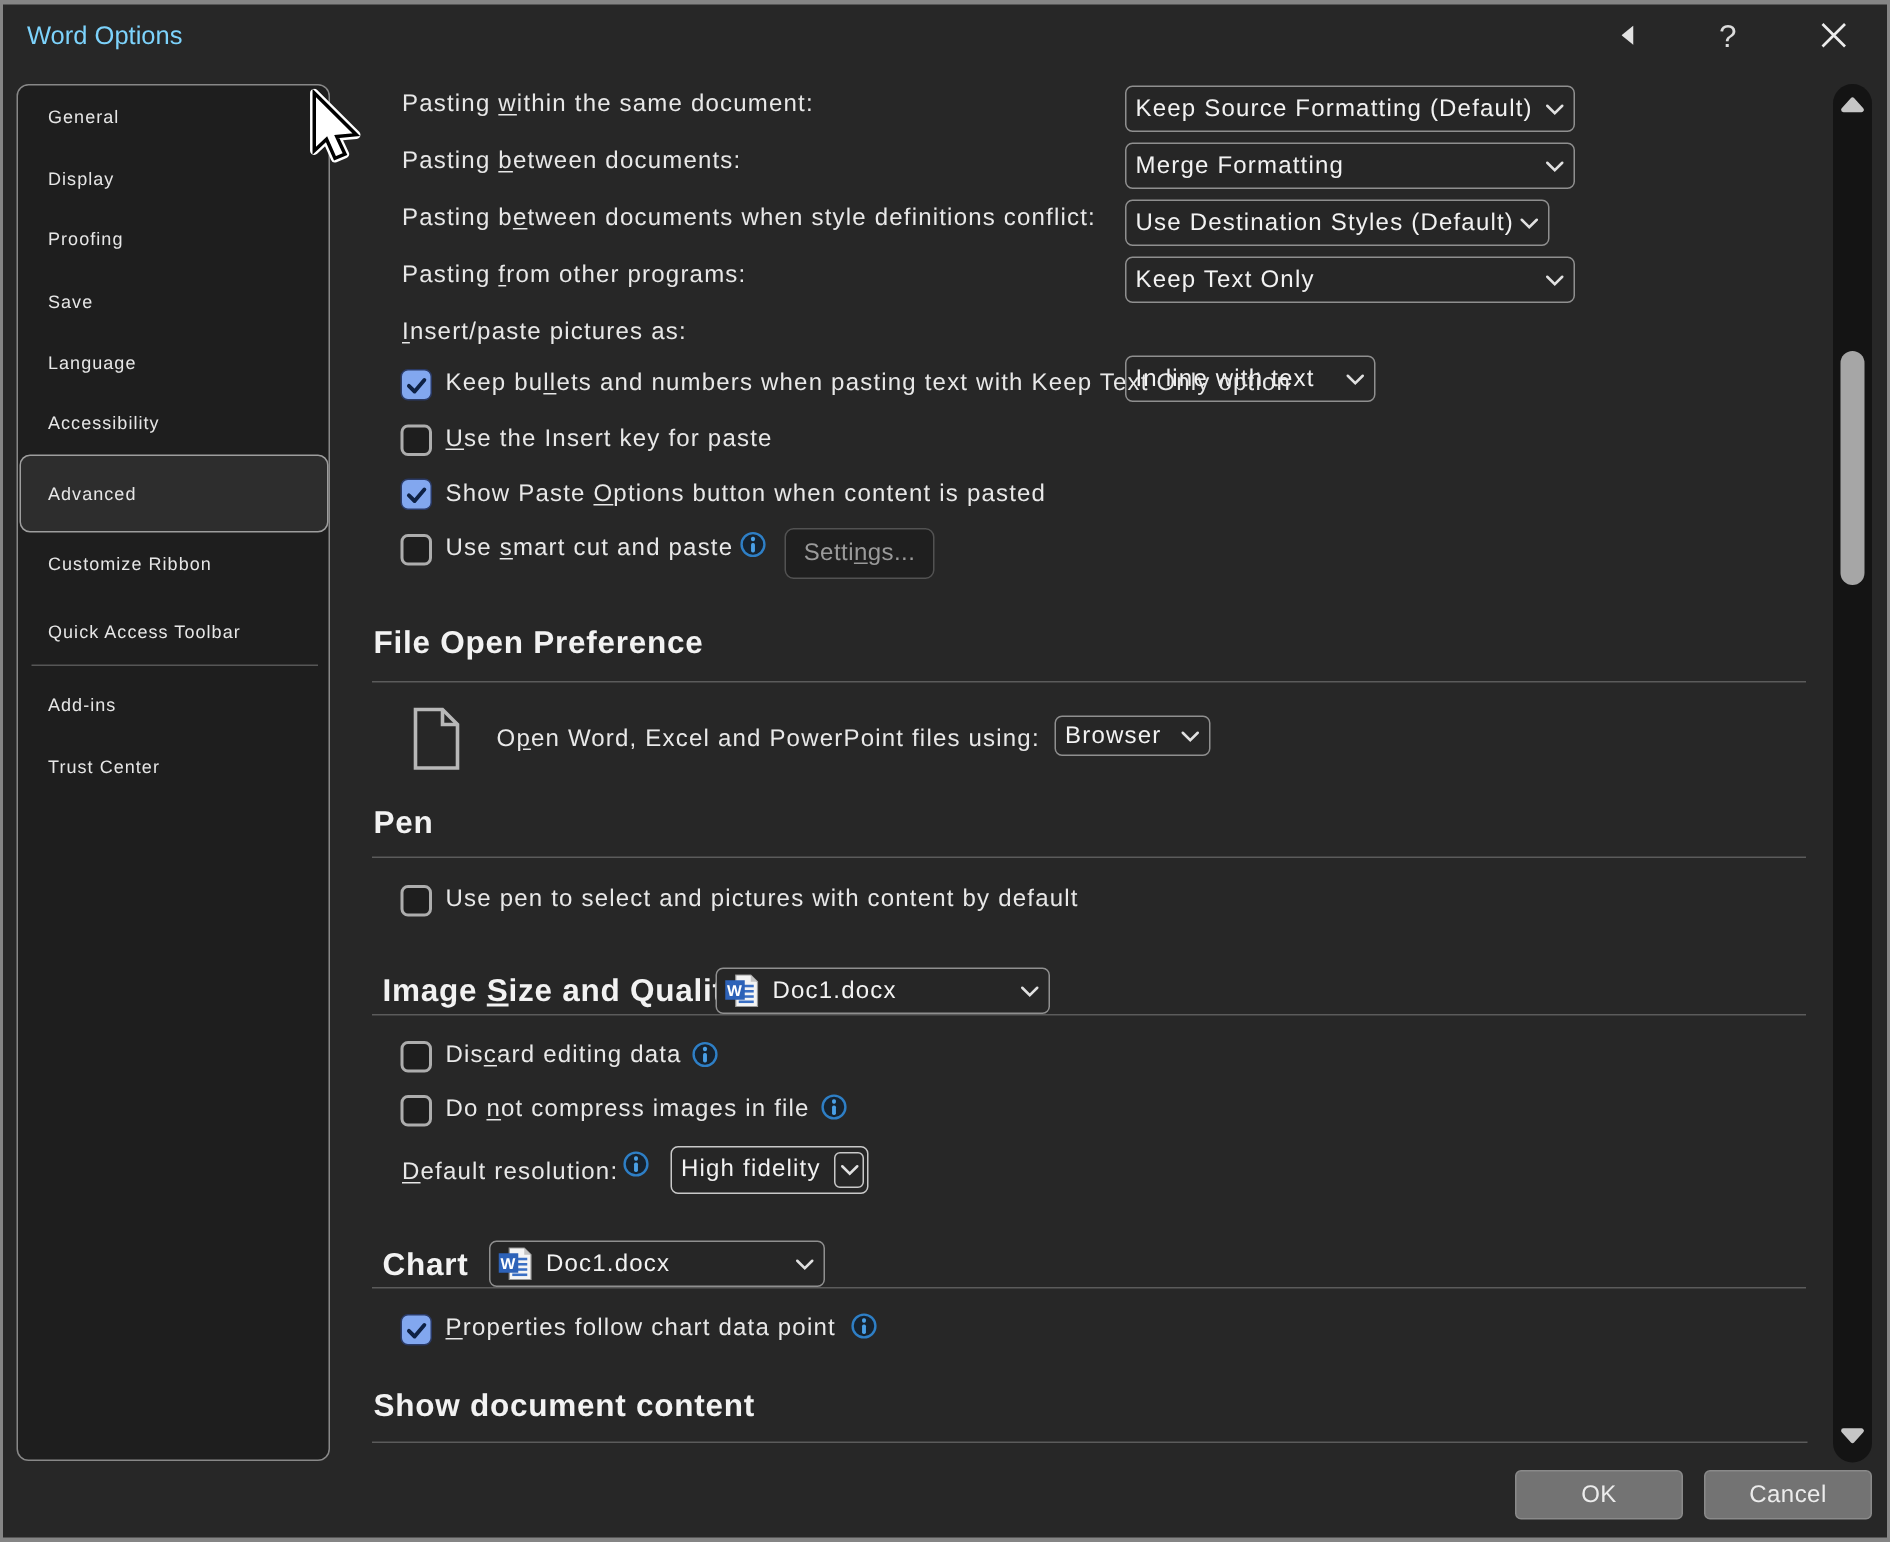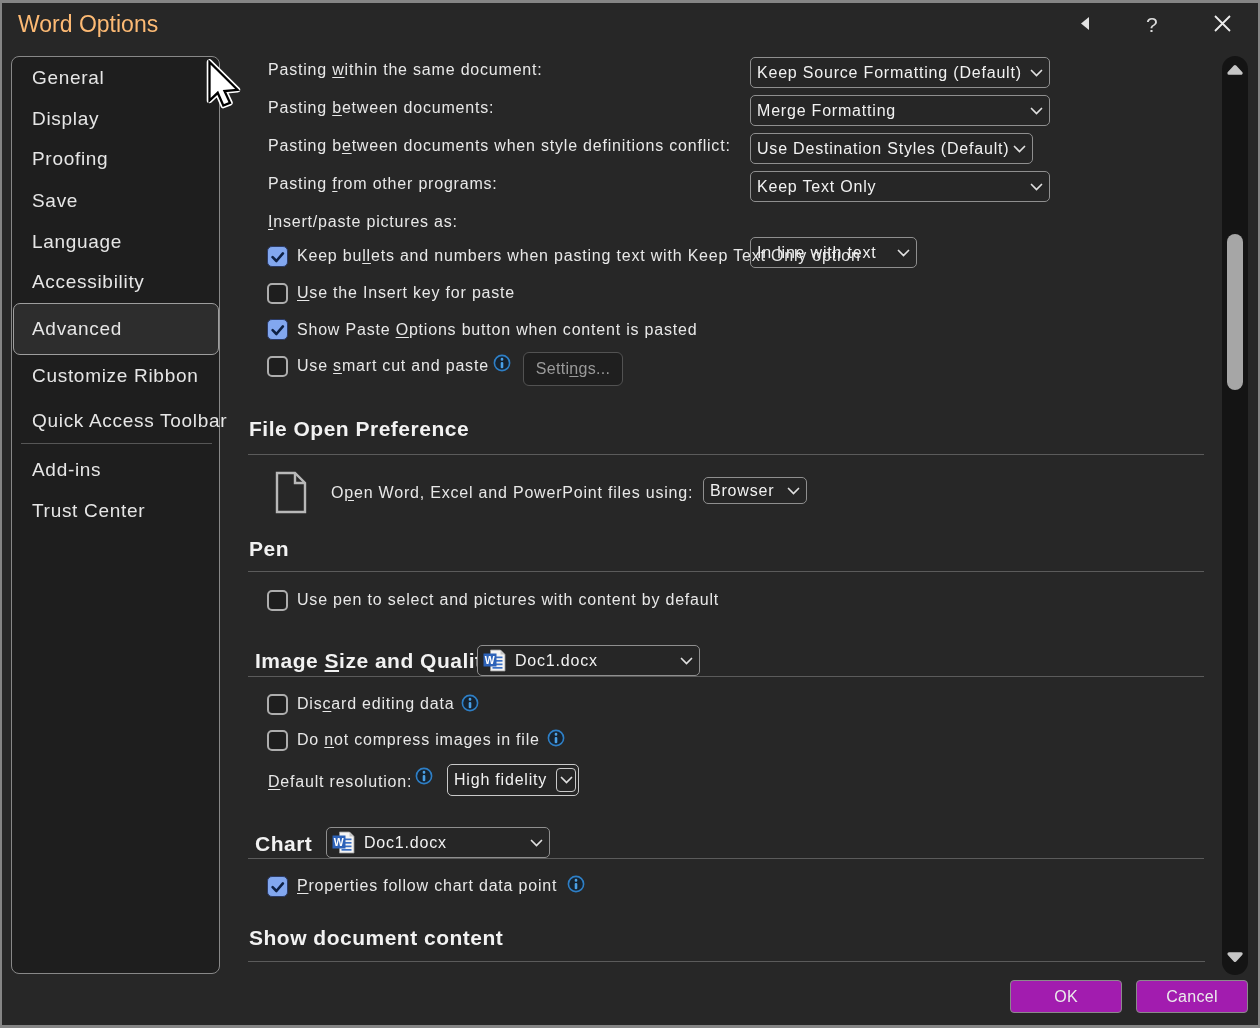--- a/index.html
+++ b/index.html
@@ -1,31 +1,31 @@
 <!DOCTYPE html>
 <html><head>
 <meta charset="utf-8">
 <style>
   html,body{margin:0;padding:0;background:#272727;}
   *{box-sizing:border-box;font-family:"Liberation Sans",sans-serif;}
   .dlg{position:relative;width:1260px;height:1028px;background:#272727;overflow:hidden;}
   .edge{position:absolute;background:#858585;z-index:50;}
-  .title{position:absolute;left:18px;top:11px;font-size:23px;line-height:26px;color:#fdba74;}
+  .title{position:absolute;left:18px;top:11px;font-size:17px;line-height:26px;color:#7dd3fc;}
   .panel{position:absolute;left:11px;top:56px;width:209px;height:918px;background:#1e1e1e;border:1px solid #888888;border-radius:8px;}
-  .nav{position:absolute;left:20px;font-size:19px;letter-spacing:0.7px;line-height:20px;color:#e6e6e6;white-space:nowrap;}
+  .nav{position:absolute;left:20px;font-size:12px;letter-spacing:0.7px;line-height:20px;color:#e6e6e6;white-space:nowrap;}
   .sel{position:absolute;left:1px;width:206px;background:#2d2d2d;border:1px solid #9e9e9e;border-radius:7px;}
   .navsep{position:absolute;left:9px;width:191px;height:1px;background:#565656;}
   .lbl{position:absolute;font-size:16px;letter-spacing:0.8px;line-height:20px;color:#e8e8e8;white-space:nowrap;}
   .hdr{position:absolute;font-size:21px;letter-spacing:0.5px;font-weight:bold;line-height:20px;color:#f2f2f2;white-space:nowrap;}
   .hline{position:absolute;left:248px;width:956px;height:1px;background:#5b5b5b;}
   .dd{position:absolute;height:31px;background:#262626;border:1px solid #8f8f8f;border-radius:5px;color:#f2f2f2;font-size:16px;letter-spacing:0.8px;display:flex;align-items:center;padding:0 6px 0 6px;}
   .dd .tx{flex:1 1 auto;white-space:nowrap;overflow:hidden;}
   .cb{position:absolute;width:21px;height:21px;border:2px solid #adadad;border-radius:5px;background:#1e1e1e;}
   .cbc{position:absolute;width:21px;height:21px;border-radius:5px;background:#82a7ef;border:1px solid #2a3a66;display:flex;align-items:center;justify-content:center;}
-  .btn{position:absolute;height:33px;background:#a21caf;border:1px solid #8a8a8a;border-radius:4px;color:#ececec;font-size:16px;letter-spacing:0.3px;display:flex;align-items:center;justify-content:center;}
+  .btn{position:absolute;height:33px;background:#737373;border:1px solid #8a8a8a;border-radius:4px;color:#ececec;font-size:16px;letter-spacing:0.3px;display:flex;align-items:center;justify-content:center;}
   .info{position:absolute;width:18px;height:18px;}
   u{text-decoration:underline;text-underline-offset:2px;}
 </style>
 </head>
 <body>
 <div class="dlg">
   <div class="edge" style="left:0;top:0;width:1260px;height:3px;"></div>
   <div class="edge" style="left:0;top:0;width:2px;height:1028px;"></div>
   <div class="edge" style="left:1258px;top:0;width:2px;height:1028px;"></div>
   <div class="edge" style="left:0;top:1025px;width:1260px;height:3px;"></div>

